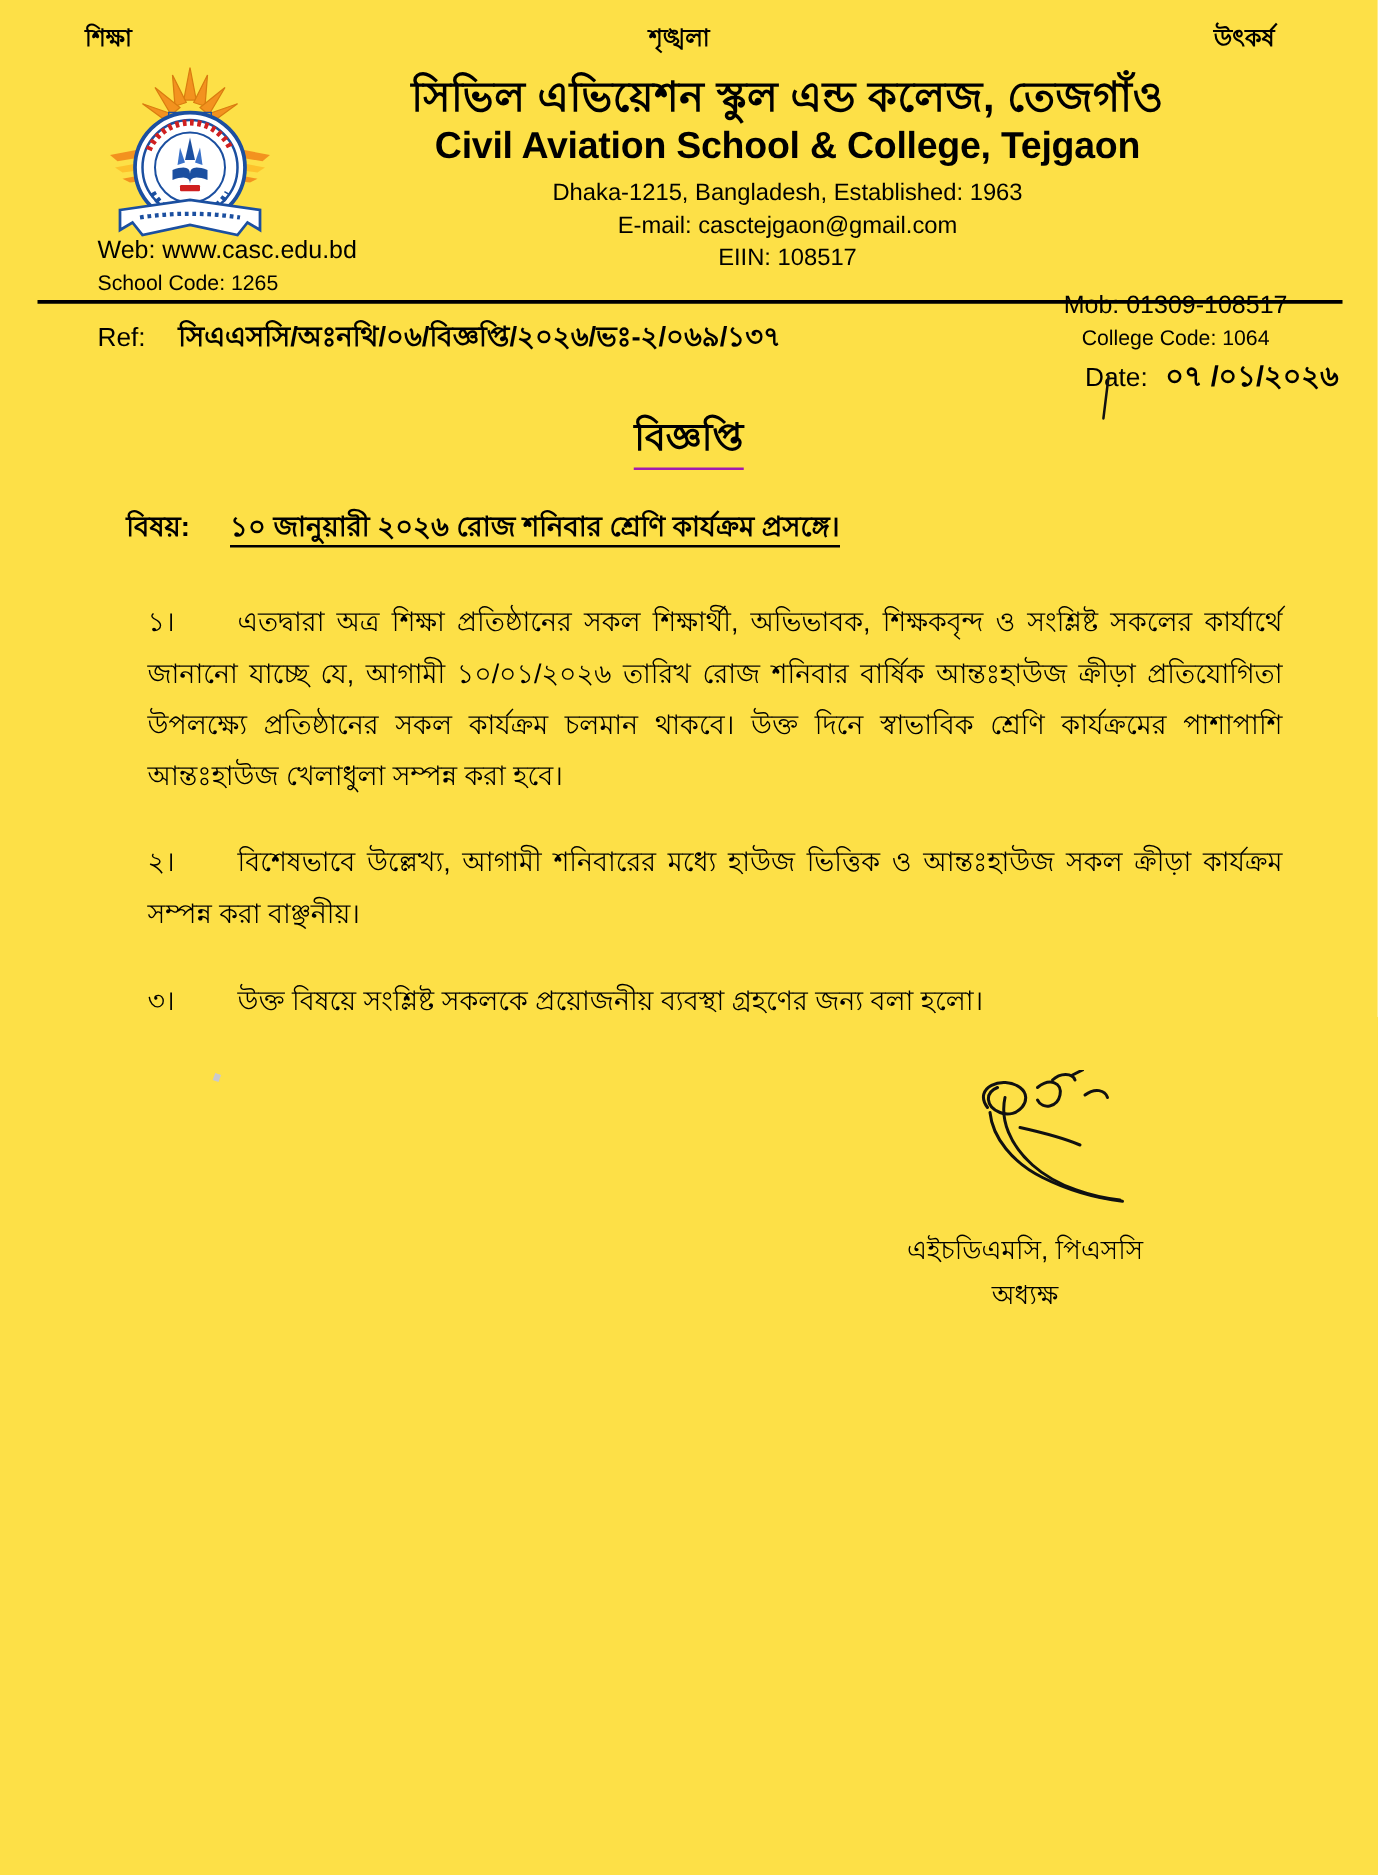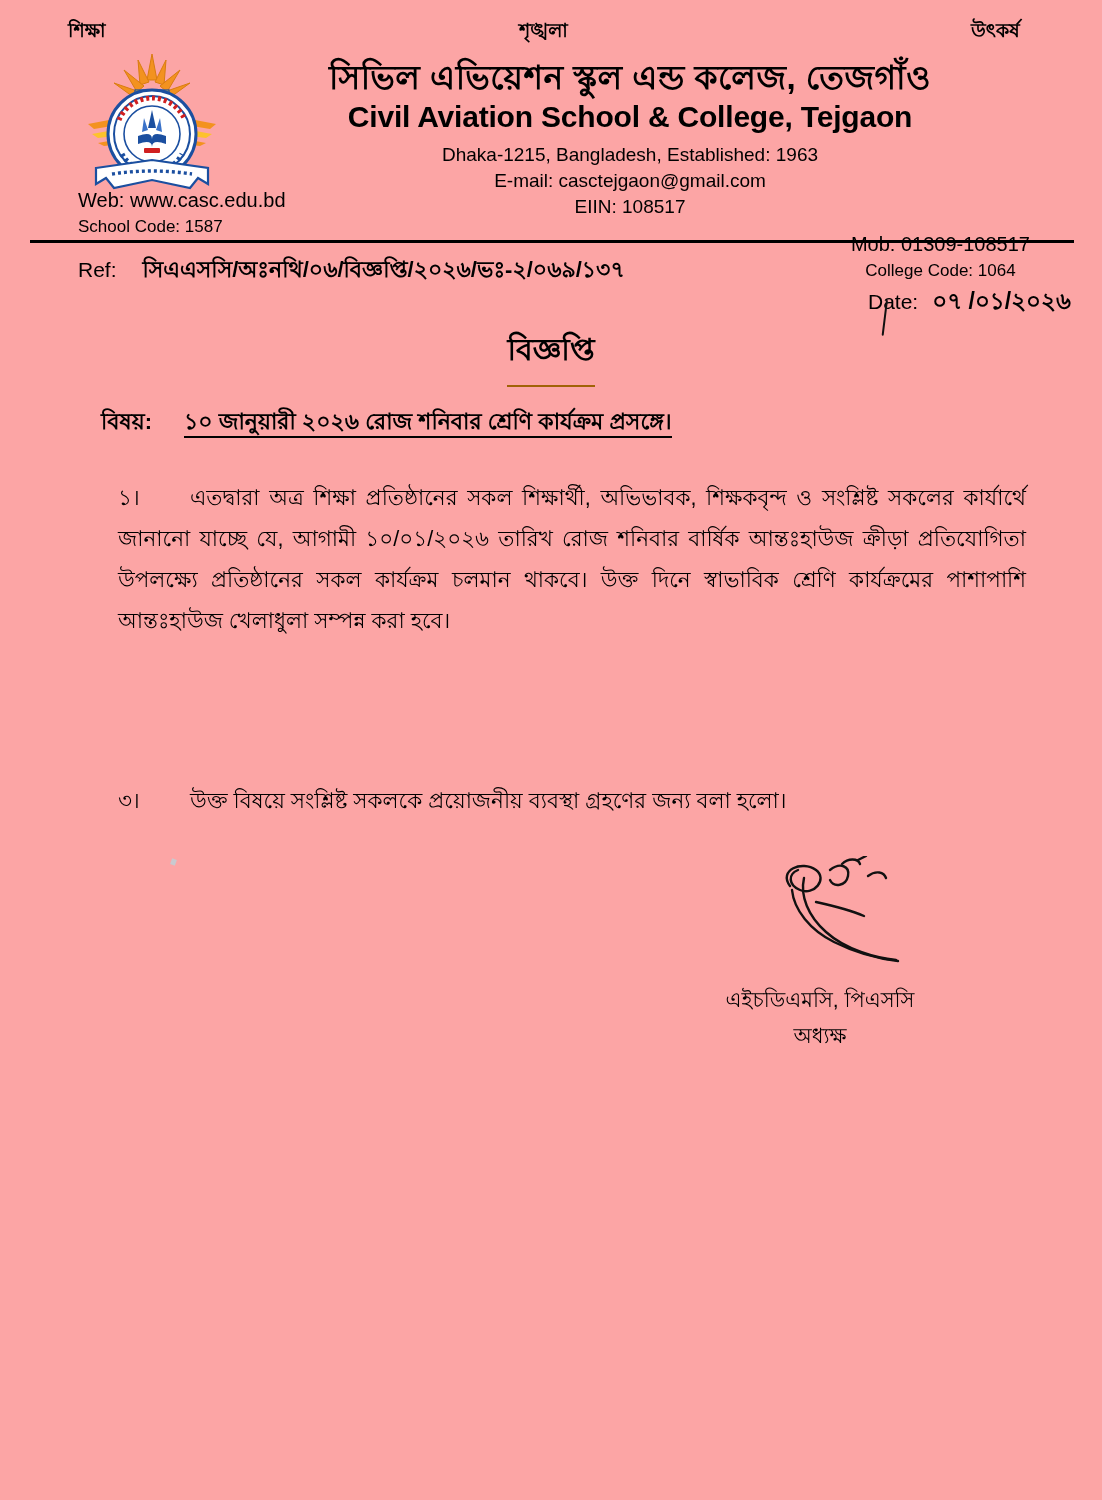--- a/index.html
+++ b/index.html
@@ -13,21 +13,21 @@
     height: 1500px;
     font-family: "Liberation Sans", "DejaVu Sans", sans-serif;
     color: #000000;
     position: relative;
     overflow: hidden;
   }
   .page {
     position: relative;
     width: 1102px;
     height: 1500px;
-    background: #fca5a5;
+    background: #fde047;
   }
 
   
   .corner-row {
     position: absolute;
     top: 16px;
     left: 0;
     width: 1102px;
     height: 30px;
   }
@@ -195,22 +195,22 @@
   .doc-title {
     position: absolute;
     left: 0;
     top: 326px;
     width: 1102px;
     text-align: center;
     font-size: 30px;
     font-weight: 700;
   }
   .doc-title span {
-    border-bottom: 2px solid #a16207;
-    padding-bottom: 19px;
+    border-bottom: 2px solid #a21caf;
+    padding-bottom: 7px;
   }
 
   .subject {
     position: absolute;
     left: 101px;
     top: 404px;
     width: 900px;
     font-size: 22px;
     font-weight: 700;
     white-space: nowrap;
@@ -350,21 +350,21 @@
     </div>
 
     <div class="org-bn">সিভিল এভিয়েশন স্কুল এন্ড কলেজ,  তেজগাঁও</div>
     <div class="org-en">Civil Aviation School &amp; College, Tejgaon</div>
     <div class="org-addr">Dhaka-1215, Bangladesh, Established: 1963</div>
     <div class="org-email">E-mail: casctejgaon@gmail.com</div>
     <div class="org-eiin">EIIN: 108517</div>
 
     <div class="lh-left">
       <div class="lh-line1">Web:  www.casc.edu.bd</div>
-      <div class="lh-line2">School Code: 1587</div>
+      <div class="lh-line2">School Code: 1265</div>
     </div>
 
     <div class="lh-right">
       <div class="lh-line1">Mob: 01309-108517</div>
       <div class="lh-line2">College Code: 1064</div>
     </div>
   </div>
 
   <div class="head-rule"></div>
 
@@ -386,20 +386,23 @@
 
   <div class="subject">
     <span class="sub-label">বিষয়:</span>
     <span class="sub-text">১০ জানুয়ারী ২০২৬ রোজ শনিবার শ্রেণি কার্যক্রম প্রসঙ্গে।</span>
   </div>
 
   <div class="para p1">
     <span class="num">১।</span><span>এতদ্বারা অত্র শিক্ষা প্রতিষ্ঠানের সকল শিক্ষার্থী, অভিভাবক, শিক্ষকবৃন্দ ও সংশ্লিষ্ট সকলের কার্যার্থে জানানো যাচ্ছে যে, আগামী ১০/০১/২০২৬ তারিখ রোজ শনিবার বার্ষিক আন্তঃহাউজ ক্রীড়া প্রতিযোগিতা উপলক্ষ্যে প্রতিষ্ঠানের সকল কার্যক্রম চলমান থাকবে। উক্ত দিনে স্বাভাবিক শ্রেণি কার্যক্রমের পাশাপাশি আন্তঃহাউজ খেলাধুলা সম্পন্ন করা হবে।</span>
   </div>
 
+  <div class="para p2">
+    <span class="num">২।</span><span>বিশেষভাবে উল্লেখ্য, আগামী শনিবারের মধ্যে হাউজ ভিত্তিক ও আন্তঃহাউজ সকল ক্রীড়া কার্যক্রম সম্পন্ন করা বাঞ্ছনীয়।</span>
+  </div>
 
   <div class="para p3">
     <span class="num">৩।</span><span>উক্ত বিষয়ে সংশ্লিষ্ট সকলকে প্রয়োজনীয় ব্যবস্থা গ্রহণের জন্য বলা হলো।</span>
   </div>
 
   <div class="scan-speck"></div>
 
   <div class="sigblock">
     <div class="sig-scribble">
       <svg viewBox="0 0 270 110" xmlns="http://www.w3.org/2000/svg">

